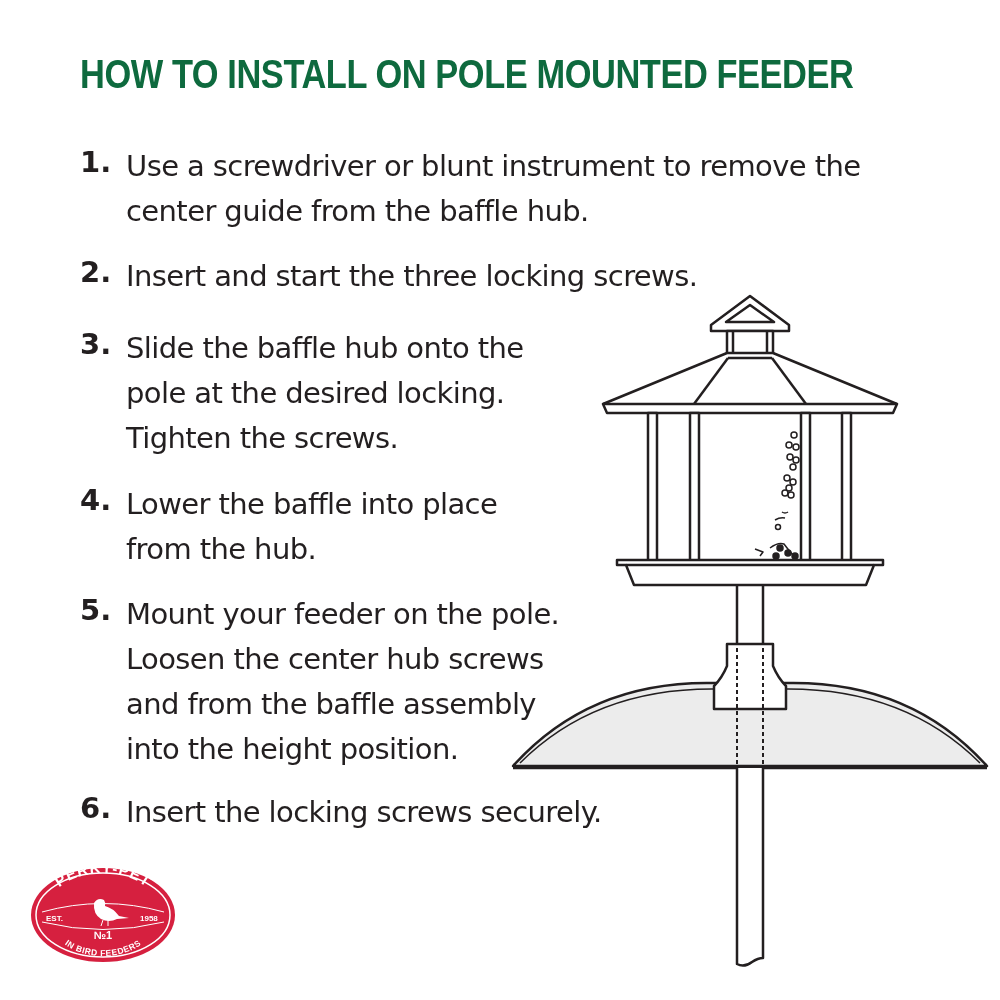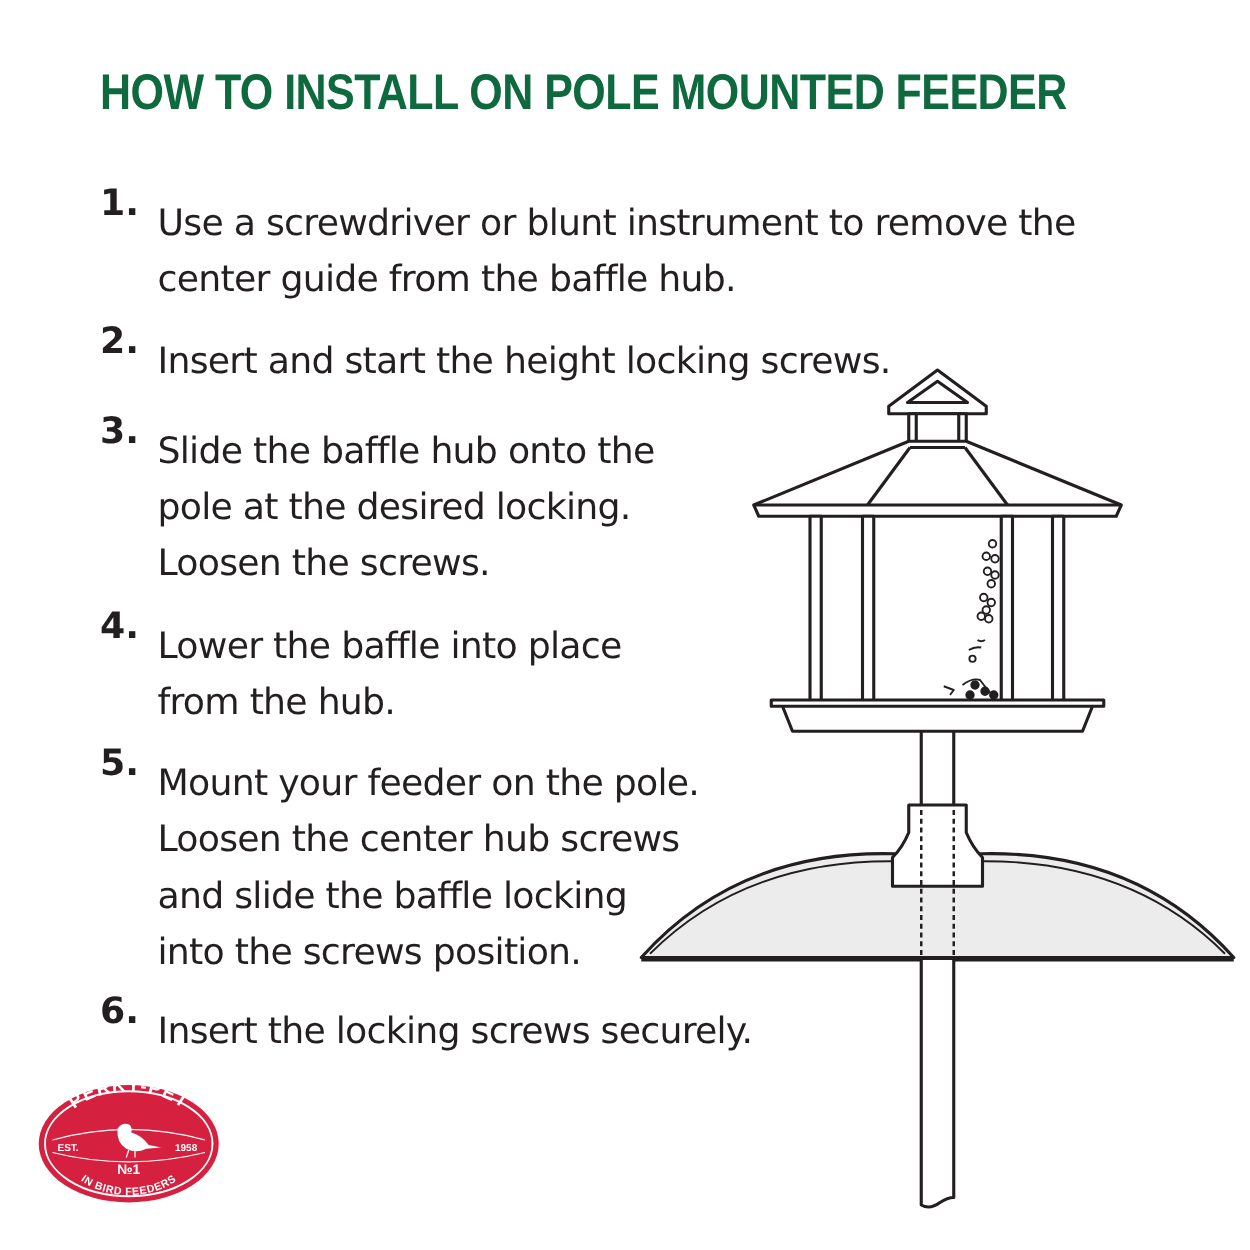--- a/index.html
+++ b/index.html
@@ -1,58 +1,58 @@
 <!DOCTYPE html>
 <html><head>
 <meta charset="utf-8">
 <style>
   html, body { margin:0; padding:0; background:#ffffff; }
   body { width:1000px; height:1000px; position:relative; overflow:hidden; font-family:"DejaVu Sans", sans-serif; color:#231f20; }
   .title { position:absolute; left:80px; top:52px; width:860px; font-family:"Liberation Sans", sans-serif; font-weight:bold; font-size:40px; color:#0e6a3e; letter-spacing:-0.5px; transform:scaleX(0.86); transform-origin:left top; white-space:nowrap; }
   .step { position:absolute; left:80px; font-size:29px; line-height:45px; color:#231f20; }
   .step .num { position:absolute; left:0; top:0; font-weight:bold; }
-  .step .txt { position:absolute; left:46px; top:16px; white-space:pre; letter-spacing:-0.6px; }
+  .step .txt { position:absolute; left:46px; top:4px; white-space:pre; letter-spacing:-0.6px; }
   .illustration { position:absolute; left:0; top:0; width:1000px; height:1000px; }
   .logo { position:absolute; left:28px; top:865px; width:150px; height:100px; }
 </style>
 </head>
 <body>
 
 <div class="title">HOW TO INSTALL ON POLE MOUNTED FEEDER</div>
 
 <div class="step" style="top:140px;">
   <span class="num">1.</span>
   <span class="txt"><span>Use a screwdriver or blunt instrument to remove the</span>
 <span>center guide from the baffle hub.</span></span>
 </div>
 
 <div class="step" style="top:250px;">
   <span class="num">2.</span>
-  <span class="txt">Insert and start the height locking screws.</span>
+  <span class="txt">Insert and start the three locking screws.</span>
 </div>
 
 <div class="step" style="top:322px;">
   <span class="num">3.</span>
   <span class="txt"><span>Slide the baffle hub onto the</span>
 <span>pole at the desired locking.</span>
-<span>Loosen the screws.</span></span>
+<span>Tighten the screws.</span></span>
 </div>
 
 <div class="step" style="top:478px;">
   <span class="num">4.</span>
   <span class="txt"><span>Lower the baffle into place</span>
 <span>from the hub.</span></span>
 </div>
 
 <div class="step" style="top:588px;">
   <span class="num">5.</span>
   <span class="txt"><span>Mount your feeder on the pole.</span>
 <span>Loosen the center hub screws</span>
-<span>and slide the baffle locking</span>
-<span>into the screws position.</span></span>
+<span>and from the baffle assembly</span>
+<span>into the height position.</span></span>
 </div>
 
 <div class="step" style="top:786px;">
   <span class="num">6.</span>
   <span class="txt">Insert the locking screws securely.</span>
 </div>
 
 <svg class="illustration" viewBox="0 0 1000 1000" fill="none" stroke="#231f20" stroke-width="2.5" stroke-linejoin="round">
 
   <g>

